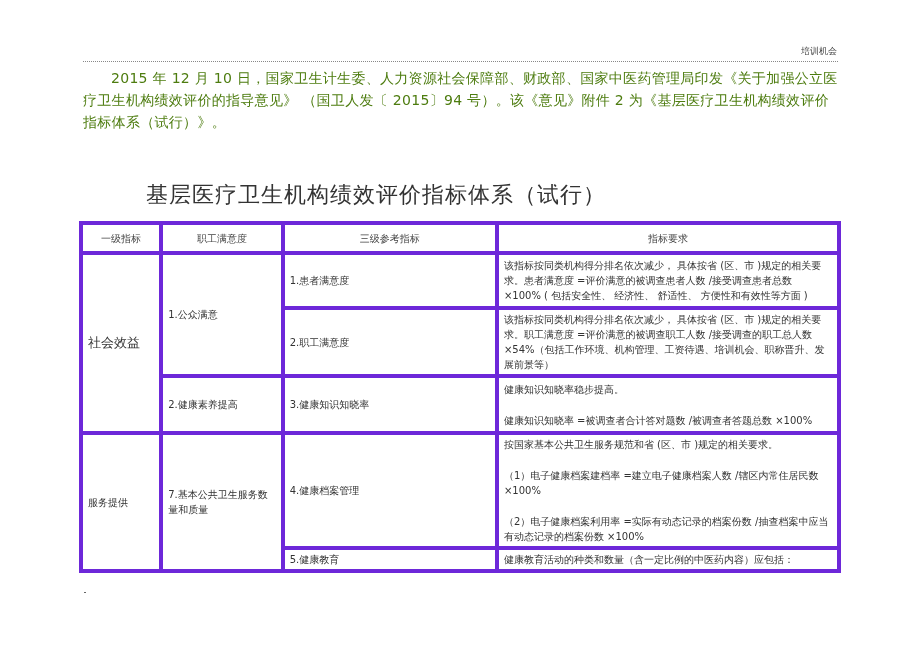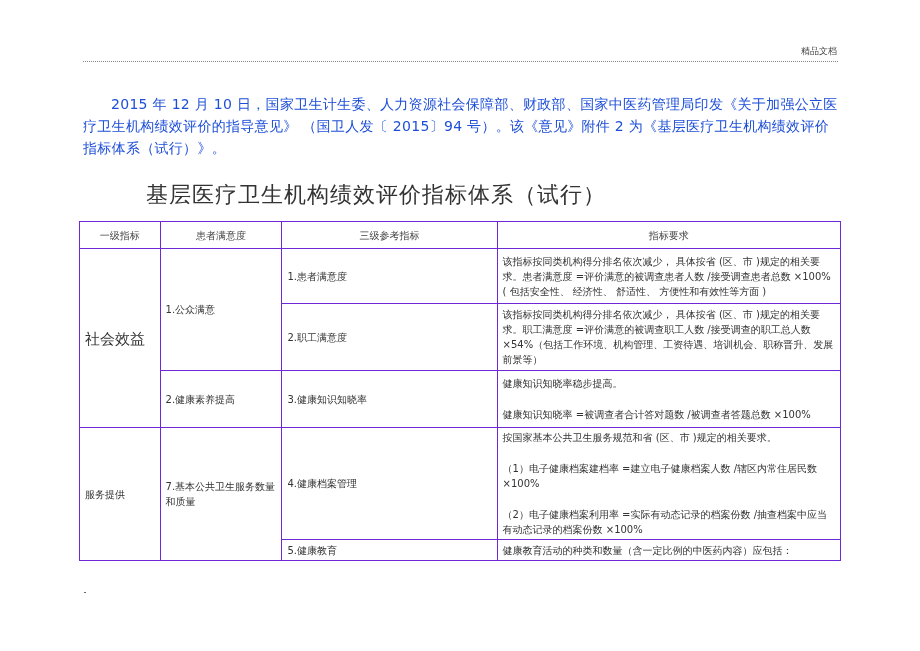--- a/index.html
+++ b/index.html
@@ -1,54 +1,54 @@
 <!DOCTYPE html>
 <html><head>
 <meta charset="utf-8">
 <style>
   html, body { margin: 0; padding: 0; background: #ffffff; }
   body { width: 920px; height: 651px; position: relative; overflow: hidden;
          font-family: "DejaVu Sans", "Liberation Sans", sans-serif; color: #222; }
   .hdr-label { position: absolute; right: 83px; top: 45px; font-size: 9px; color: #444; }
   .hdr-rule { position: absolute; left: 83px; width: 755px; top: 61px; border-top: 1px dotted #888; }
-  .intro { position: absolute; left: 83px; top: 93px; width: 760px; font-size: 14px; line-height: 22px; color: #1d4ed8; letter-spacing: 0.3px; }
+  .intro { position: absolute; left: 83px; top: 67px; width: 760px; font-size: 14px; line-height: 22px; color: #4d7c0f; letter-spacing: 0.3px; }
   .intro p { margin: 0; text-indent: 28px; }
   .title { position: absolute; left: 0; width: 752px; top: 180px; text-align: center; font-family: "DejaVu Serif", "Liberation Serif", serif; font-size: 22px; color: #333; letter-spacing: 1px; }
   table.grid { position: absolute; left: 79px; top: 221px; width: 762px; border-collapse: collapse; table-layout: fixed; font-size: 10px; color: #333; }
-  table.grid td, table.grid th { border: 1px solid #6d28d9; vertical-align: middle; padding: 2px 5px; line-height: 15px; }
+  table.grid td, table.grid th { border: 4px solid #6d28d9; vertical-align: middle; padding: 2px 5px; line-height: 15px; }
   table.grid th { font-weight: normal; text-align: center; height: 22px; color: #444; }
   .c1 { width: 76px; } .c2 { width: 115px; } .c3 { width: 203px; } .c4 { width: 324px; }
-  .lvl1-big { font-family: Liberation Sans, sans-serif; font-size: 15px; }
+  .lvl1-big { font-family: Liberation Mono, monospace; font-size: 13px; }
   .req p { margin: 0; }
   .req .gap { margin-top: 16px; }
   .foot-dot { position: absolute; left: 84px; top: 592px; width: 2px; height: 1px; background: #666; }
 </style>
 </head>
 <body>
 
-<div class="hdr-label">精品文档</div>
+<div class="hdr-label">培训机会</div>
 <div class="hdr-rule"></div>
 
 <div class="intro">
   <p>2015 年 12 月 10 日，国家卫生计生委、人力资源社会保障部、财政部、国家中医药管理局印发《关于加强公立医疗卫生机构绩效评价的指导意见》 （国卫人发〔 2015〕94 号）。该《意见》附件 2 为《基层医疗卫生机构绩效评价指标体系（试行）》。</p>
 </div>
 
 <div class="title">基层医疗卫生机构绩效评价指标体系（试行）</div>
 
 <table class="grid">
   <colgroup>
       <col class="c1">
       <col class="c2">
       <col class="c3">
       <col class="c4">
     </colgroup>
   <tbody>
       <tr>
     <th>一级指标</th>
-    <th>患者满意度</th>
+    <th>职工满意度</th>
     <th>三级参考指标</th>
     <th>指标要求</th>
   </tr>
   <tr style="height:55px">
     <td rowspan="3" class="lvl1-big">社会效益</td>
     <td rowspan="2">1.公众满意</td>
     <td>1.患者满意度</td>
     <td class="req">
           <p>该指标按同类机构得分排名依次减少， 具体按省 (区、市 )规定的相关要求。患者满意度 =评价满意的被调查患者人数 /接受调查患者总数 ×100% ( 包括安全性、 经济性、 舒适性、 方便性和有效性等方面 )</p>
         </td>

